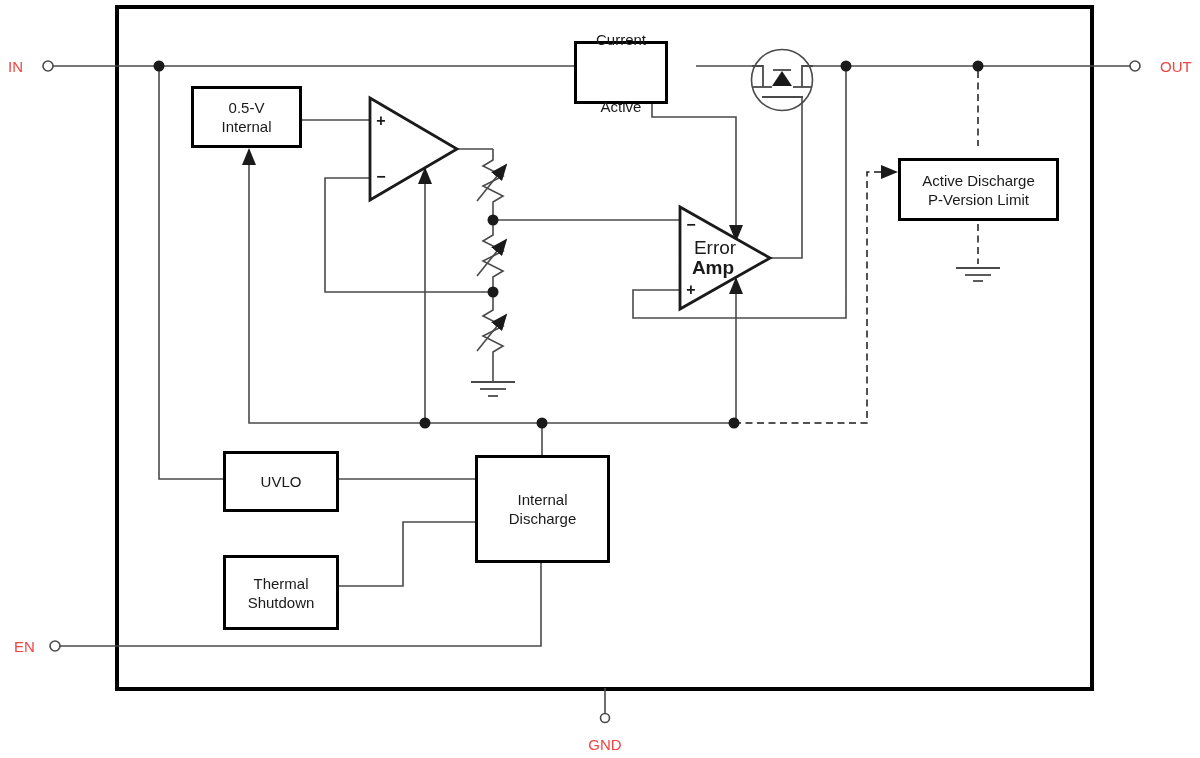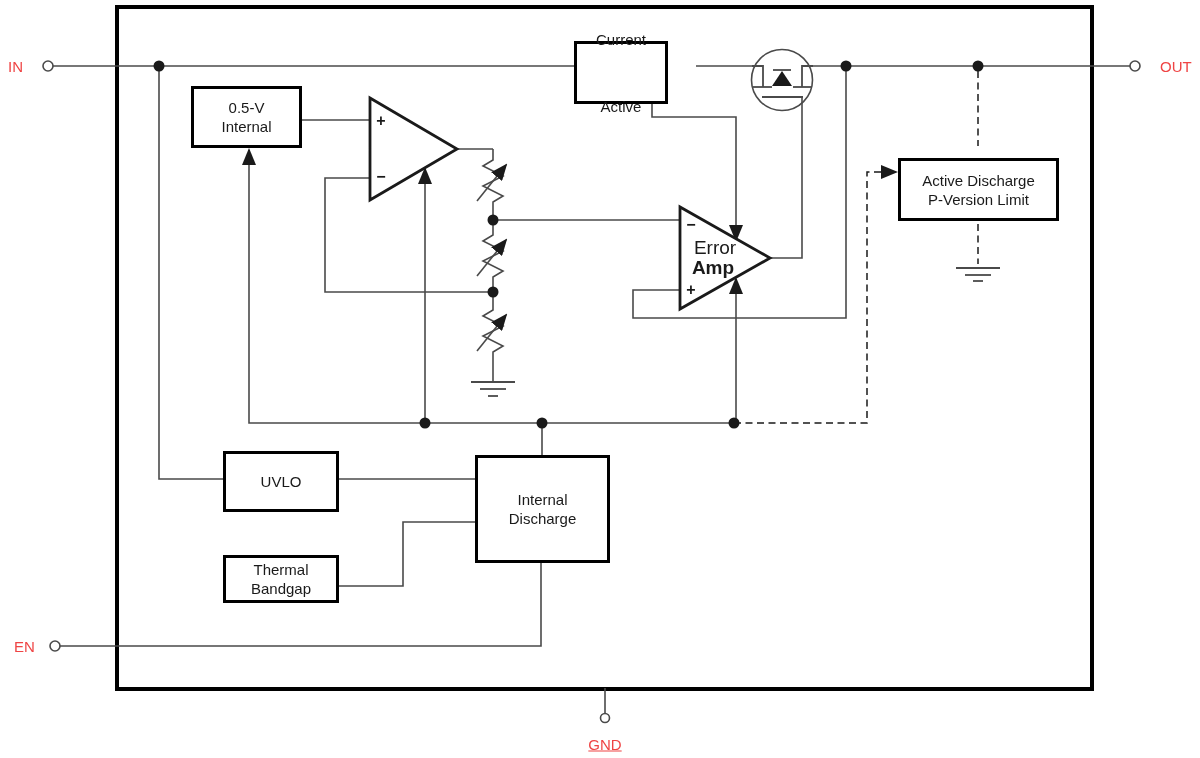--- a/index.html
+++ b/index.html
@@ -11,21 +11,21 @@
   .block{
     position:absolute;border:3px solid #000;background:#fff;
     display:flex;flex-direction:column;align-items:center;justify-content:center;
     font-size:15px;line-height:19px;text-align:center;color:#1a1a1a;
     box-sizing:border-box;
   }
   .pin{
     position:absolute;font-size:15px;color:#ef4444;transform:translate(0,-50%);
     white-space:nowrap;
   }
-  .pin.centered{transform:translate(-50%,-50%);text-decoration:underline;}
+  .pin.centered{transform:translate(-50%,-50%);}
   .amp-label{
     position:absolute;transform:translate(-50%,-50%);font-size:19px;color:#1a1a1a;
     white-space:nowrap;
   }
   .amp-sign{font-size:16px;font-weight:700;}
 </style>
 </head>
 <body>
 
 <div class="canvas">
@@ -150,23 +150,23 @@
 
   <div class="block" style="left:898px;top:158px;width:161px;height:63px;">
     <span>Active Discharge</span>
     <span>P-Version Limit</span>
   </div>
 
   <div class="block" style="left:223px;top:451px;width:116px;height:61px;">
     <span>UVLO</span>
   </div>
 
-  <div class="block" style="left:223px;top:555px;width:116px;height:48px;text-align:right;">
+  <div class="block" style="left:223px;top:555px;width:116px;height:75px;text-align:right;">
     <span>Thermal</span>
-    <span>Bandgap</span>
+    <span>Shutdown</span>
   </div>
 
   <div class="block" style="left:475px;top:455px;width:135px;height:108px;">
     <span>Internal</span>
     <span>Discharge</span>
   </div>
 
   <span class="amp-label amp-sign" style="left:381px;top:121px;">+</span>
   <span class="amp-label amp-sign" style="left:381px;top:177px;">−</span>
   <span class="amp-label amp-sign" style="left:691px;top:225px;">−</span>

